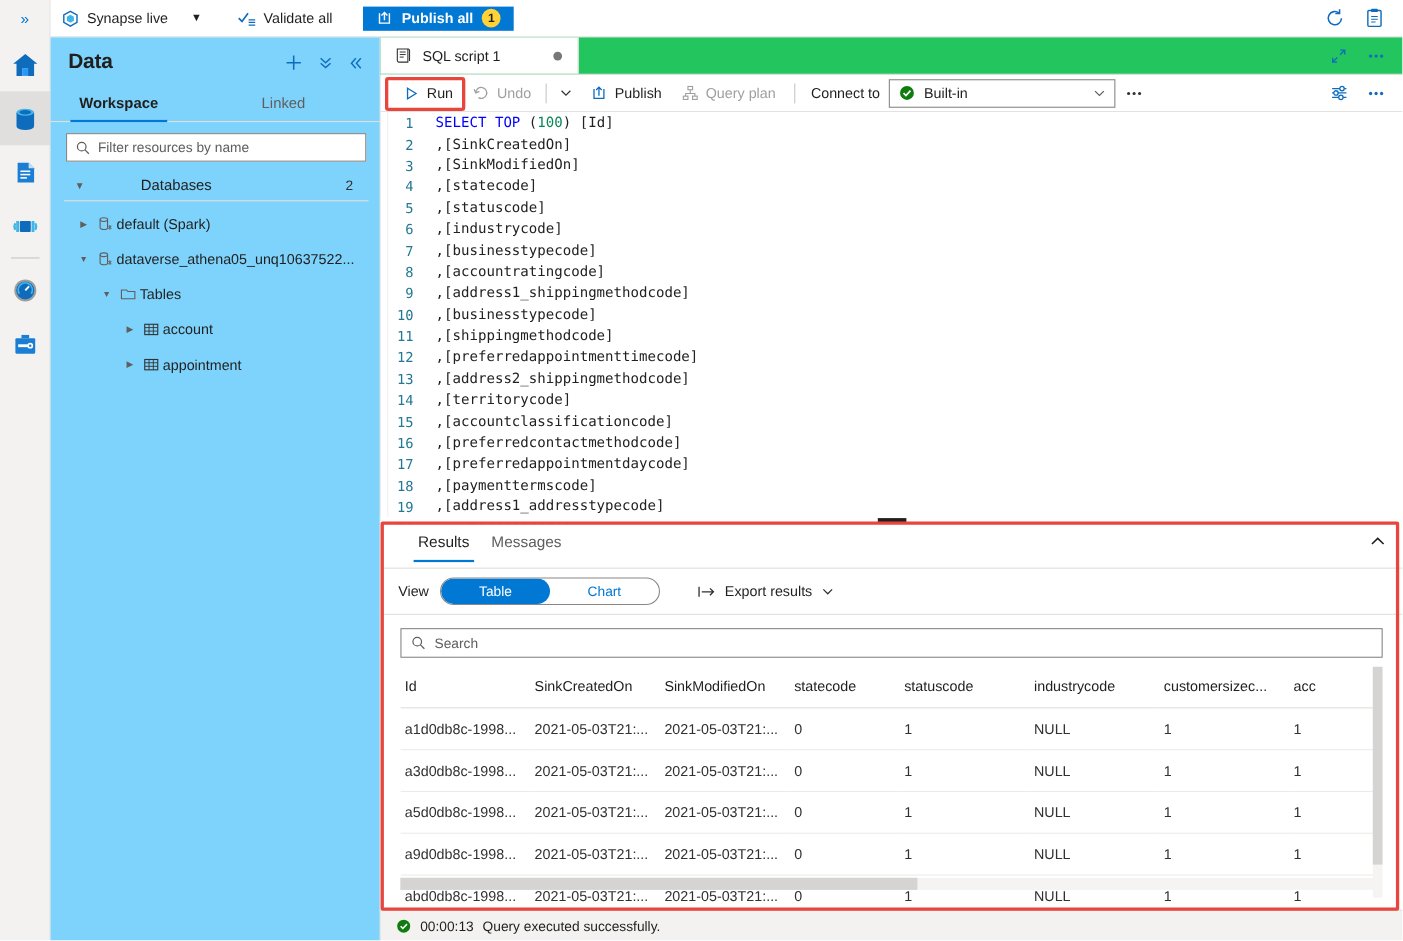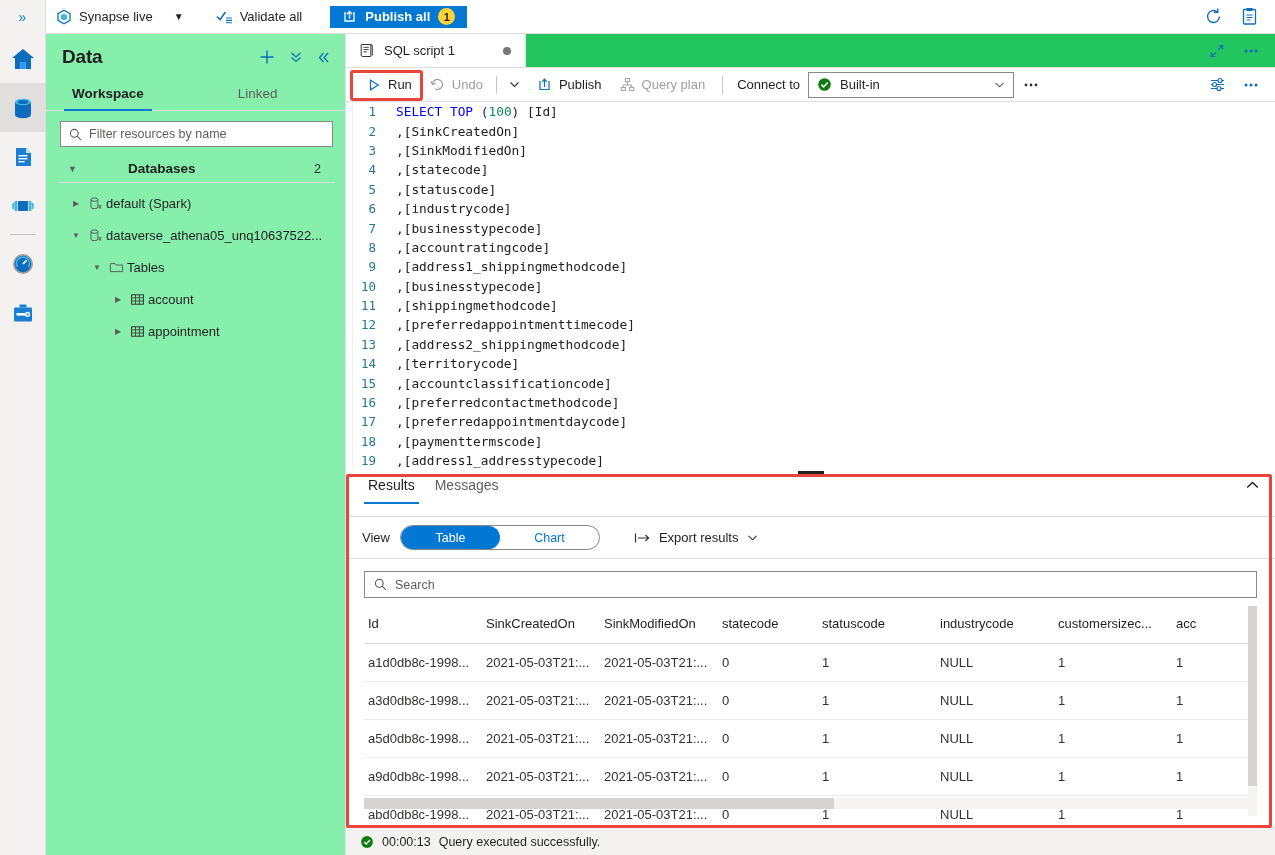--- a/index.html
+++ b/index.html
@@ -26,21 +26,21 @@
   .rail-item {
     width: 46px; height: 49px; display: flex; align-items: center;
     justify-content: center; cursor: pointer; position: relative;
   }
   .rail-item.selected { background: #e1dfdd; }
   .rail-sep { width: 26px; height: 1px; background: #c8c6c4; margin: 4px 0; }
 
   
   .datapanel {
     position: absolute; left: 46px; top: 34px; width: 300px; height: 821px;
-    background: #86efac; border-right: 1px solid #e1dfdd;
+    background: #7dd3fc; border-right: 1px solid #e1dfdd;
   }
   .dp-header {
     display: flex; align-items: center; padding: 12px 14px 6px 16px;
   }
   .dp-title { font-size: 19px; font-weight: 700; color: #201f1e; letter-spacing: -0.2px; }
   .dp-header-actions { margin-left: auto; display: flex; align-items: center; gap: 12px; }
   .dp-icon-btn { color: #0078d4; cursor: pointer; display: flex; align-items: center; justify-content: center; }
   .dp-tabs { display: flex; padding: 0 0 0 8px; border-bottom: 1px solid #e1dfdd; margin-top: 4px; }
   .dp-tab {
     padding: 8px 18px 9px; font-size: 13.5px; color: #605e5c; cursor: pointer;
@@ -59,21 +59,21 @@
   .dp-filter input {
     border: none; outline: none; font-size: 12.5px; font-family: inherit;
     color: #605e5c; width: 100%; background: transparent;
   }
   .dp-filter input::placeholder { color: #605e5c; }
   .dp-section {
     display: flex; align-items: center; padding: 6px 14px 6px 10px;
     border-bottom: 1px solid #e1dfdd; margin: 2px 10px 0 12px;
   }
   .dp-section-caret { width: 16px; color: #605e5c; font-size: 9px; }
-  .dp-section-label { font-weight: 700; font-size: 13.5px; padding-left: 44px; }
+  .dp-section-label { font-weight: 400; font-size: 13.5px; padding-left: 44px; }
   .dp-section-count { margin-left: auto; font-size: 12.5px; color: #323130; }
   .tree { padding-top: 4px; }
   .tree-row {
     display: flex; align-items: center; height: 32px; cursor: pointer;
     font-size: 13px; color: #201f1e; padding-right: 8px;
   }
   .tree-caret {
     width: 16px; min-width: 16px; text-align: center; color: #605e5c; font-size: 8px;
   }
   .tree-ico { width: 22px; min-width: 22px; display: flex; align-items: center; justify-content: center; }
@@ -167,22 +167,22 @@
   }
   .splitter {
     position: absolute; left: 346px; top: 470px; width: 929px; height: 7px;
     background: #ffffff;
   }
   .splitter-handle {
     position: absolute; left: 50%; transform: translateX(-50%); top: 1px;
     width: 26px; height: 4px; background: #201f1e; cursor: row-resize;
   }
   .res-tabs {
-    display: flex; align-items: flex-start; height: 40px; border-bottom: 1px solid #e1dfdd;
-    padding-left: 12px;
+    display: flex; align-items: center; height: 40px; border-bottom: 1px solid #e1dfdd;
+    padding-left: 24px;
   }
   .res-tab {
     padding: 0 10px 10px; font-size: 14px; color: #605e5c; cursor: pointer; position: relative;
   }
   .res-tab.active { color: #201f1e; }
   .res-tab.active::after {
     content: ''; position: absolute; left: 6px; right: 6px; bottom: -1px; height: 2px; background: #0078d4;
   }
   .res-collapse { margin-left: auto; padding: 0 14px 8px 0; cursor: pointer; color: #201f1e; }
 

